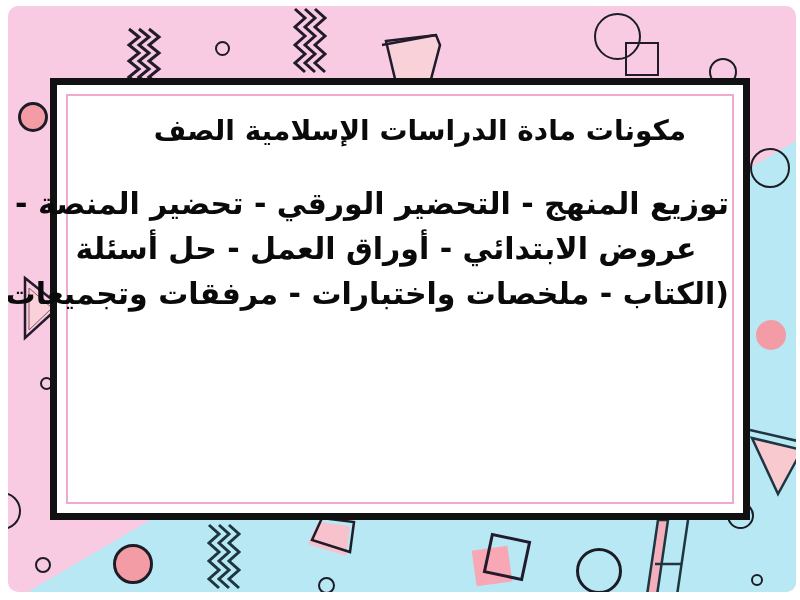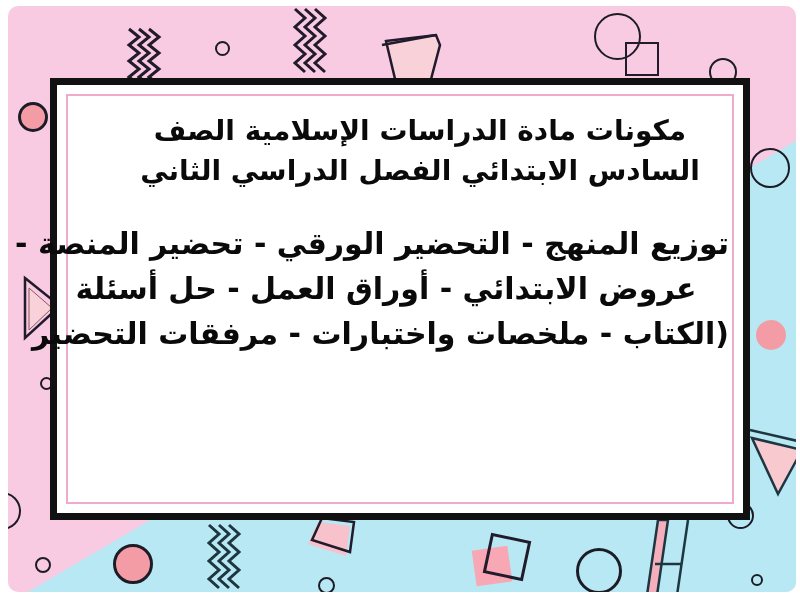--- a/index.html
+++ b/index.html
@@ -128,23 +128,22 @@
 
   <div class="decor circle-o z-back" style="left:742px;top:142px;width:40px;height:40px;border-width:2.5px;"></div>
 
   <div class="decor circle-f" style="left:748px;top:314px;width:30px;height:30px;"></div>
 
   <div class="card">
     <div class="card-inner"></div>
     <div class="slide-text">
       <div class="title-block">
         <div class="title-line">مكونات مادة الدراسات الإسلامية الصف</div>
-        <div class="title-line">السادس الابتدائي الفصل الدراسي الثاني</div>
       </div>
       <div class="body-block">
         <div class="body-line">توزيع المنهج - التحضير الورقي - تحضير المنصة - )</div>
         <div class="body-line">عروض الابتدائي - أوراق العمل - حل أسئلة</div>
-        <div class="body-line">(الكتاب - ملخصات واختبارات - مرفقات التحضير</div>
+        <div class="body-line">(الكتاب - ملخصات واختبارات - مرفقات وتجميعات</div>
       </div>
     </div>
   </div>
 
 </div>
 
 </body></html>

